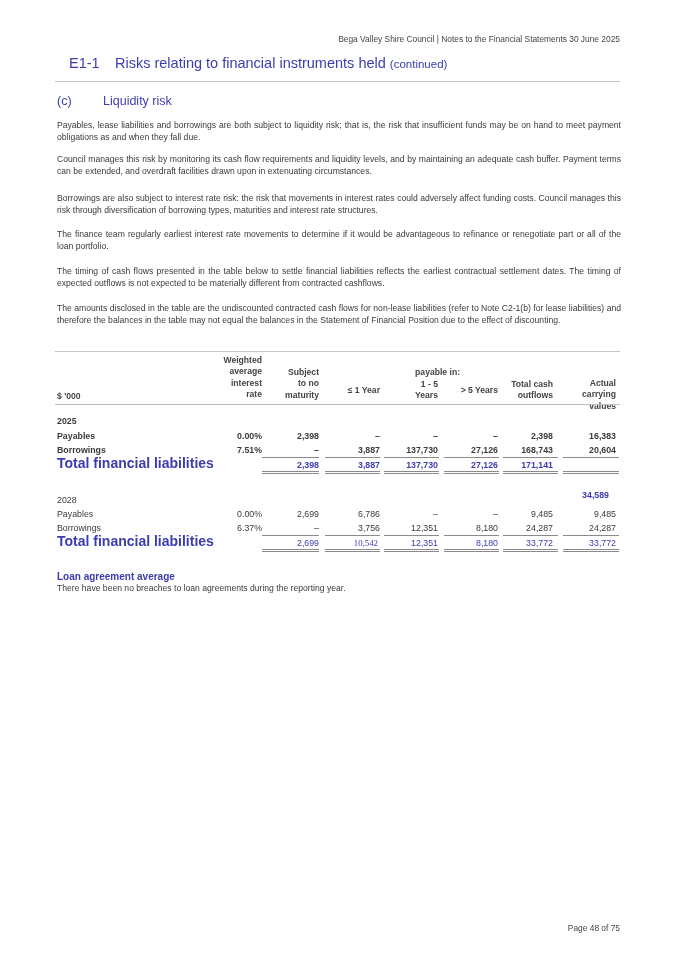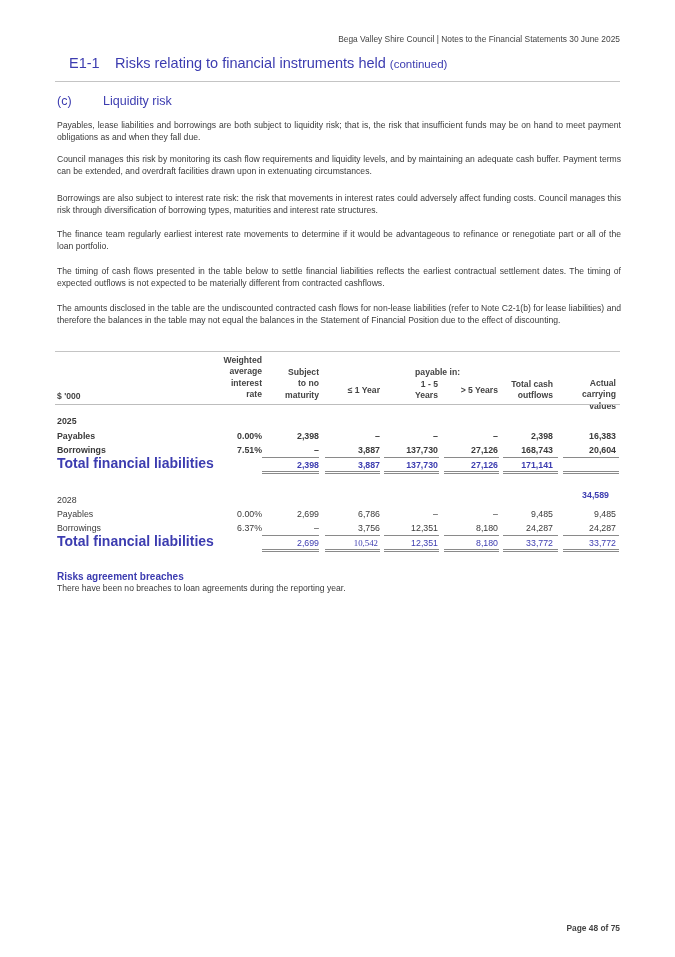--- a/index.html
+++ b/index.html
@@ -126,21 +126,20 @@
       color: #3a3a3a;
       white-space: nowrap;
     }
     .page-number {
       position: absolute;
       top: 923px;
       right: 55px;
       font-size: 8.4px;
       color: #444444;
       white-space: nowrap;
-      font-weight: bold;
     }
   </style>
 </head>
 <body>
 
 <div class="running-header">Bega Valley Shire Council | Notes to the Financial Statements 30 June 2025</div>
 
 <div class="section-title">
   <span class="num">E1-1</span><span>Risks relating to financial instruments held</span>
   <span class="cont">(continued)</span>
@@ -290,16 +289,16 @@
   </div>
 
   <div class="dline" style="left:262px; width:57px; top:549px;"></div>
   <div class="dline" style="left:325px; width:55px; top:549px;"></div>
   <div class="dline" style="left:384px; width:55px; top:549px;"></div>
   <div class="dline" style="left:444px; width:55px; top:549px;"></div>
   <div class="dline" style="left:503px; width:55px; top:549px;"></div>
   <div class="dline" style="left:563px; width:56px; top:549px;"></div>
 </div>
 
-<div class="breach-title">Risks agreement breaches</div>
+<div class="breach-title">Loan agreement average</div>
 <div class="breach-text">There have been no breaches to loan agreements during the reporting year.</div>
 
 <div class="page-number">Page 48 of 75</div>
 
 </body></html>

